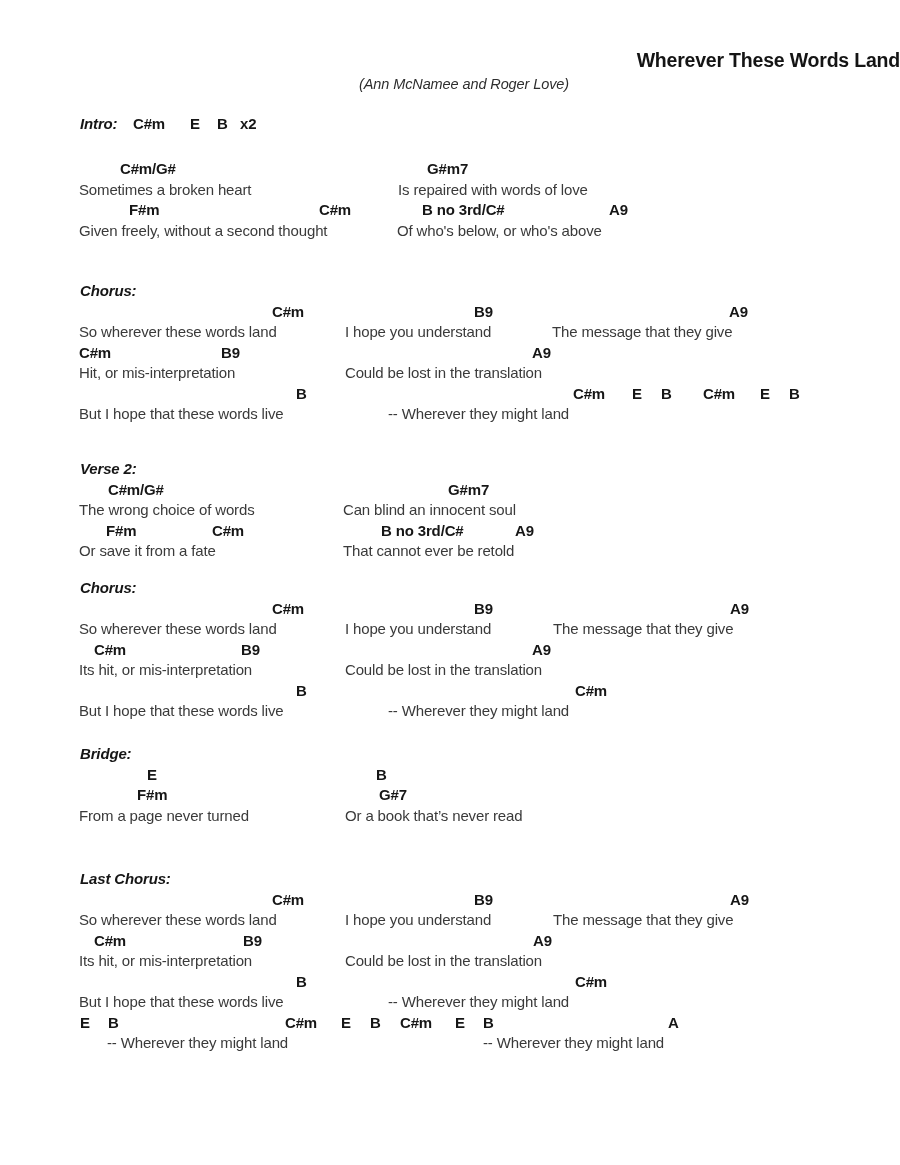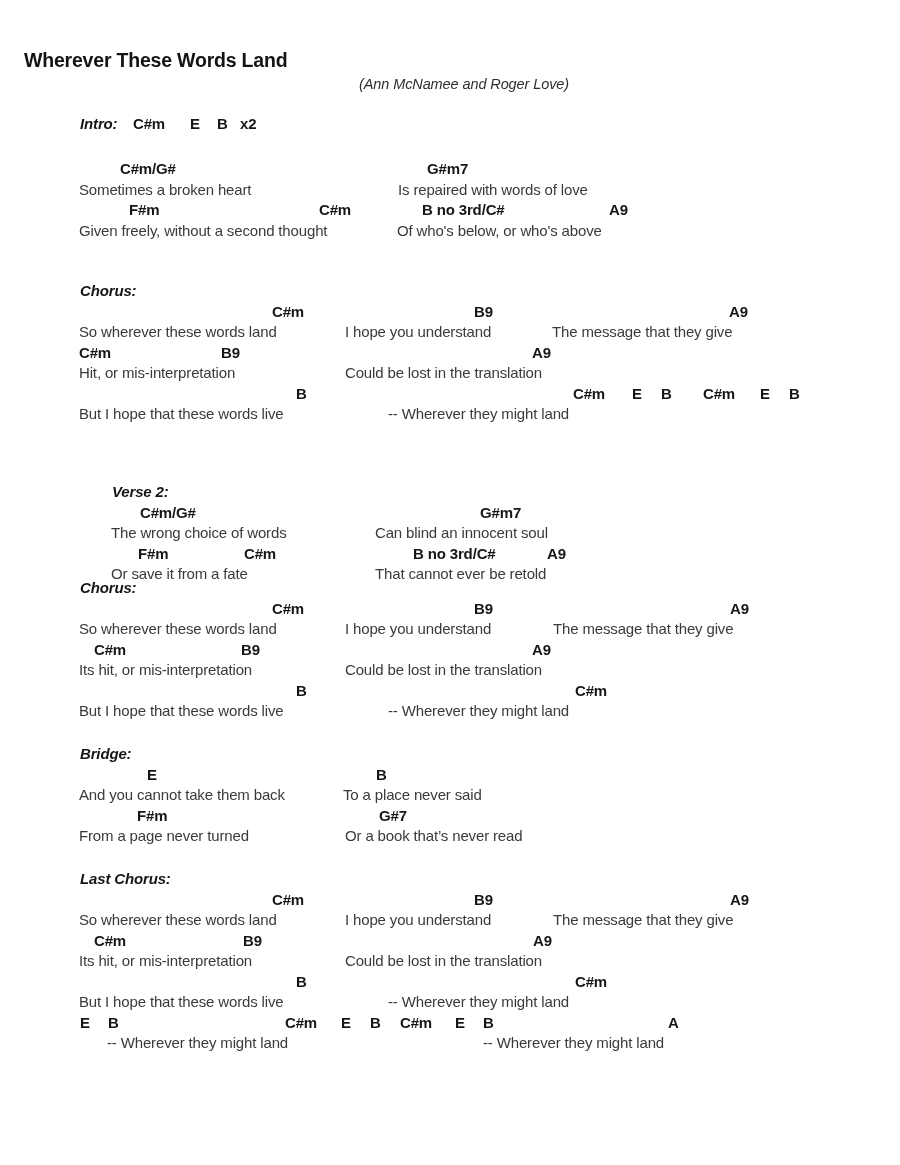--- a/index.html
+++ b/index.html
@@ -8,21 +8,21 @@
     width:900px;height:1165px;
     background:#ffffff;
     font-family:"Liberation Sans", sans-serif;
     font-size:15px;
     color:#3a3a3a;
     overflow:hidden;
   }
   .song-title{
     position:absolute;top:49px;left:0;width:100%;
     box-sizing:border-box;padding-left:24px;
-    text-align:left;
+    text-align:right;
     font-size:19.5px;font-weight:bold;color:#141414;
     letter-spacing:-0.2px;
   }
   .song-subtitle{
     position:absolute;top:76px;left:0;width:100%;
     box-sizing:border-box;padding-left:28px;
     text-align:center;
     font-size:14.5px;font-style:italic;color:#2e2e2e;
     letter-spacing:-0.1px;
   }
@@ -104,21 +104,21 @@
         <span class="seg chord" style="left: 661px;">B</span>
         <span class="seg chord" style="left: 703px;">C#m</span>
         <span class="seg chord" style="left: 760px;">E</span>
         <span class="seg chord" style="left: 789px;">B</span>
       </div>
       <div class="line">
         <span class="seg lyric" style="left: 79px;">But I hope that these words live</span>
         <span class="seg lyric" style="left: 388px;">-- Wherever they might land</span>
       </div>
     </div>
-    <div class="section" style="top: 482px; padding-left: 32px;">
+    <div class="section" style="top: 459px;">
       <div class="line">
         <span class="seg label" style="left: 80px;">Verse 2:</span>
       </div>
       <div class="line">
         <span class="seg chord" style="left: 108px;">C#m/G#</span>
         <span class="seg chord" style="left: 448px;">G#m7</span>
       </div>
       <div class="line">
         <span class="seg lyric" style="left: 79px;">The wrong choice of words</span>
         <span class="seg lyric" style="left: 343px;">Can blind an innocent soul</span>
@@ -166,24 +166,20 @@
         <span class="seg lyric" style="left: 388px;">-- Wherever they might land</span>
       </div>
     </div>
     <div class="section" style="top: 744px;">
       <div class="line">
         <span class="seg label" style="left: 80px;">Bridge:</span>
       </div>
       <div class="line">
         <span class="seg chord" style="left: 147px;">E</span>
         <span class="seg chord" style="left: 376px;">B</span>
-      </div>
-      <div class="line">
-        <span class="seg lyric" style="left: 79px;">And you cannot take them back</span>
-        <span class="seg lyric" style="left: 343px;">To a place never said</span>
       </div>
       <div class="line">
         <span class="seg chord" style="left: 137px;">F#m</span>
         <span class="seg chord" style="left: 379px;">G#7</span>
       </div>
       <div class="line">
         <span class="seg lyric" style="left: 79px;">From a page never turned</span>
         <span class="seg lyric" style="left: 345px;">Or a book that’s never read</span>
       </div>
     </div>

